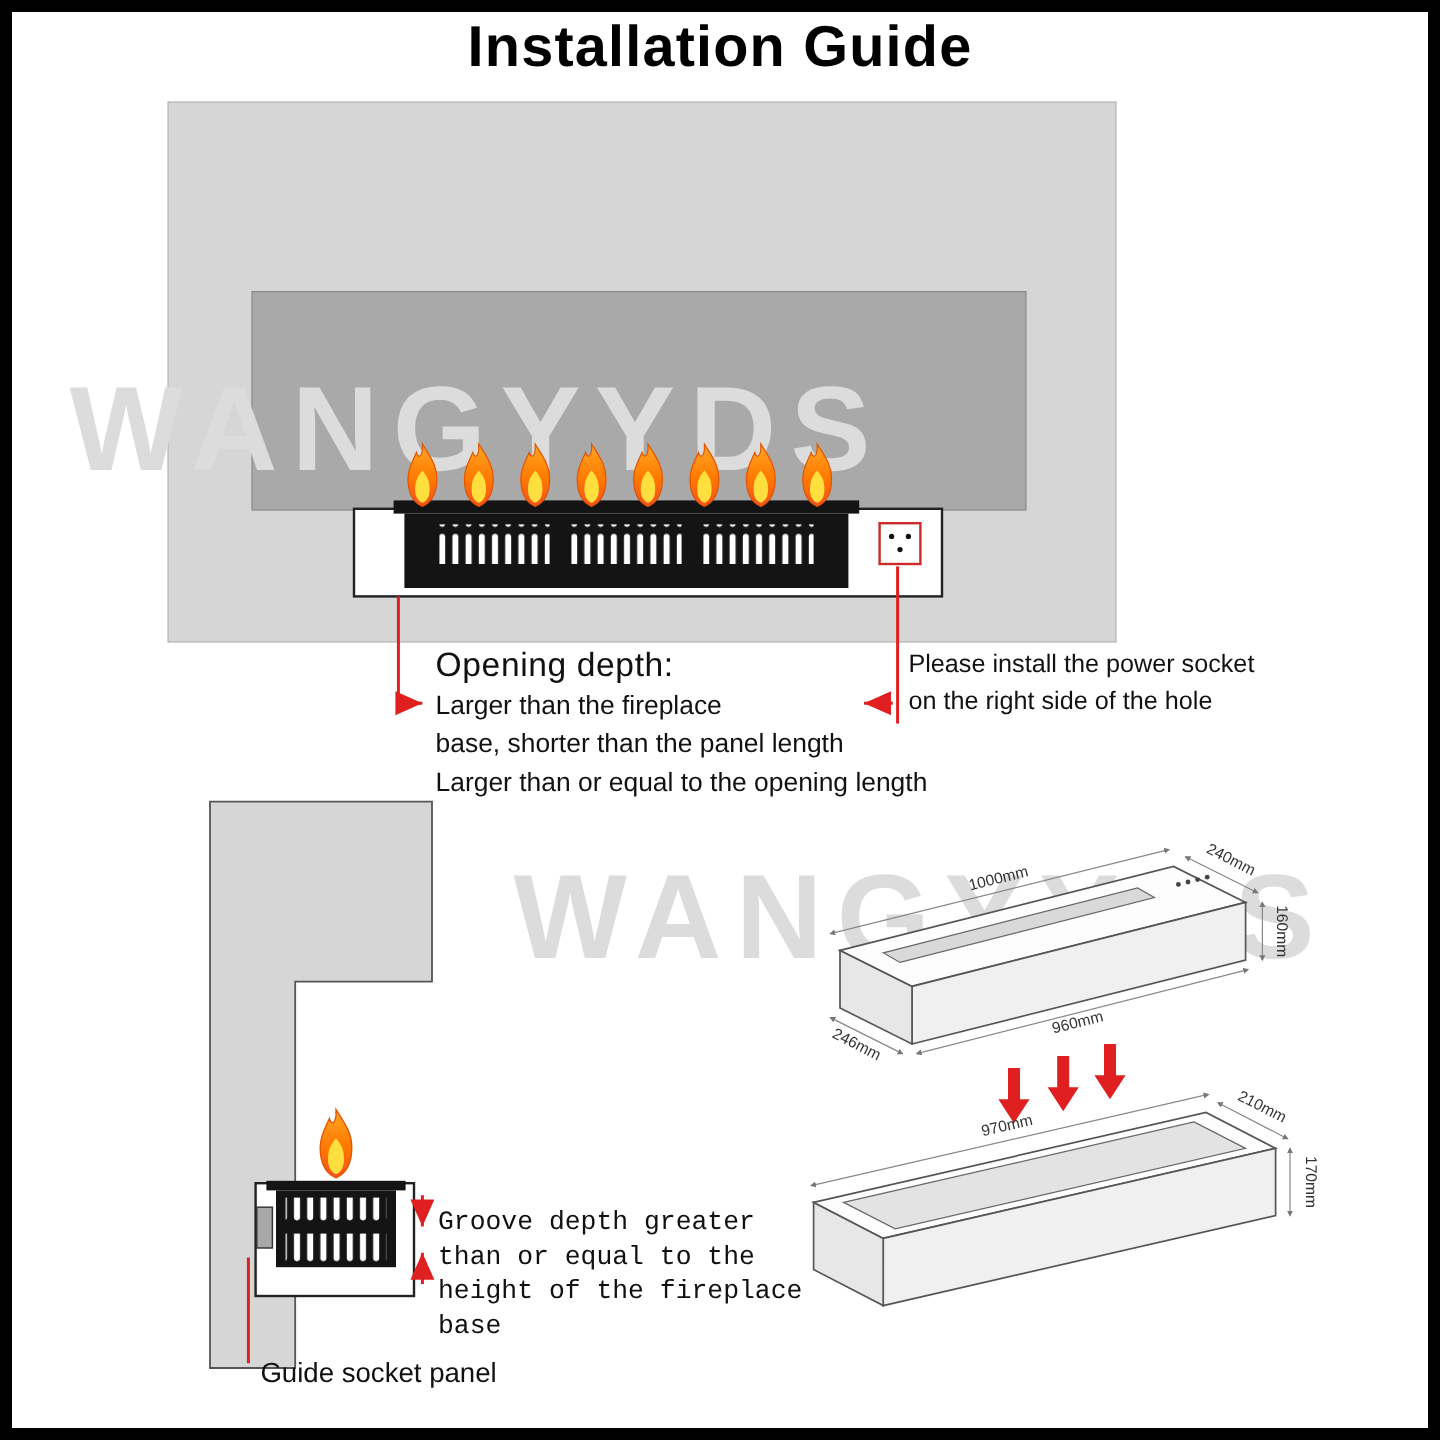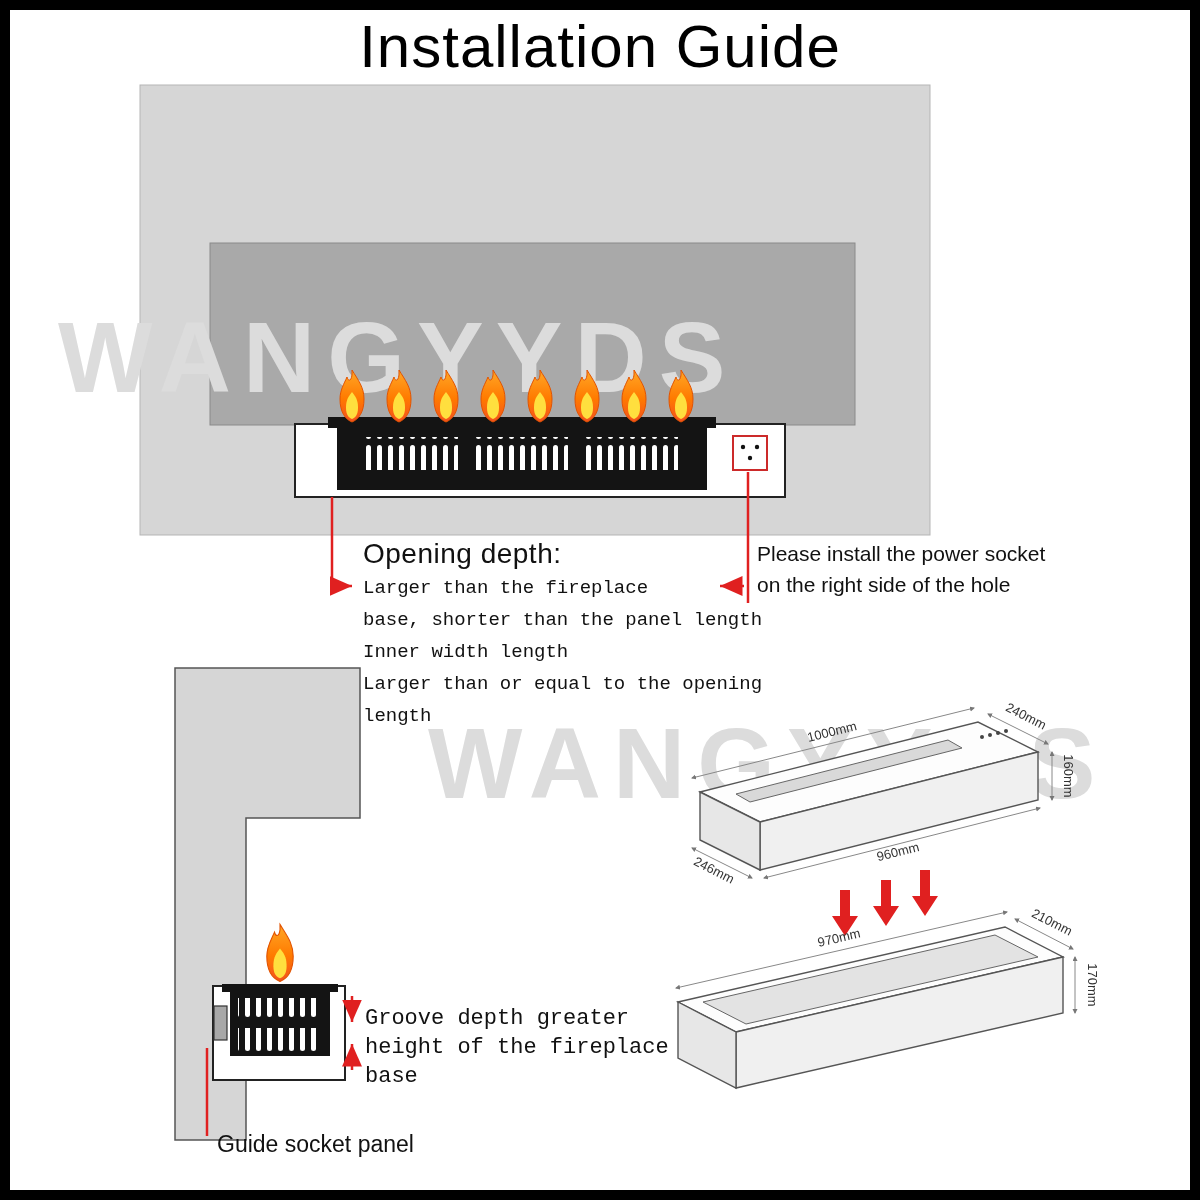--- a/index.html
+++ b/index.html
@@ -5,27 +5,27 @@
   html,body { margin:0; padding:0; background:#000; }
   .canvas {
     position:relative; width:1200px; height:1200px; background:#000;
     font-family:"Liberation Sans", sans-serif; overflow:hidden;
   }
   .inner-bg { position:absolute; left:10px; top:10px; width:1180px; height:1180px; background:#fff; }
   .scene { position:absolute; left:0; top:0; }
 
   .page-title {
     position:absolute; left:0; right:0; top:12px; text-align:center;
-    font-size:60px; font-weight:normal; color:#000; letter-spacing:1px;
+    font-size:48px; font-weight:bold; color:#000; letter-spacing:1px;
   }
 
   .note { position:absolute; color:#111; }
   .opening-note { left:363px; top:536px; width:440px; }
   .note-heading { font-size:28px; line-height:36px; letter-spacing:0.5px; }
-  .note-line { font-size:19px; line-height:32px;font-family:Liberation Mono, monospace; }
+  .note-line { font-size:22px; line-height:32px; }
 
   .socket-note { left:757px; top:538px; width:400px; font-size:21px; line-height:31px; }
   .groove-note { left:365px; top:1004px; width:330px; font-size:22px; line-height:29px;font-family:Liberation Mono, monospace; }
   .socket-panel-label { left:217px; top:1131px; font-size:23px; }
 
   
   .panel-fill   { fill:var(--panel,#d6d6d6); stroke:#b5b5b5; stroke-width:1; }
   .opening-fill { fill:var(--opening,#a9a9a9); stroke:#8a8a8a; stroke-width:1; }
   .wall-fill    { fill:var(--panel,#d6d6d6); stroke:#555; stroke-width:1.5; }
   .white-box    { fill:#fff; stroke:#222; stroke-width:2; }
@@ -164,28 +164,28 @@
       <text x="1088" y="985" text-anchor="middle" class="dim-text" transform="rotate(90 1088 985)">170mm</text>
     </g>
   </svg>
 
   <div class="page-title">Installation Guide</div>
 
   <div class="note opening-note">
     <div class="note-heading">Opening depth:</div>
     <div class="note-line">Larger than the fireplace</div>
     <div class="note-line">base, shorter than the panel length</div>
-    <div class="note-line">Inner width length</div>
     <div class="note-line">Larger than or equal to the opening length</div>
   </div>
 
   <div class="note socket-note">
     <div>Please install the power socket</div>
     <div>on the right side of the hole</div>
   </div>
 
   <div class="note groove-note">
     <div>Groove depth greater</div>
+    <div>than or equal to the</div>
     <div>height of the fireplace base</div>
   </div>
 
   <div class="note socket-panel-label">Guide socket panel</div>
 </div>
 
 </body></html>

